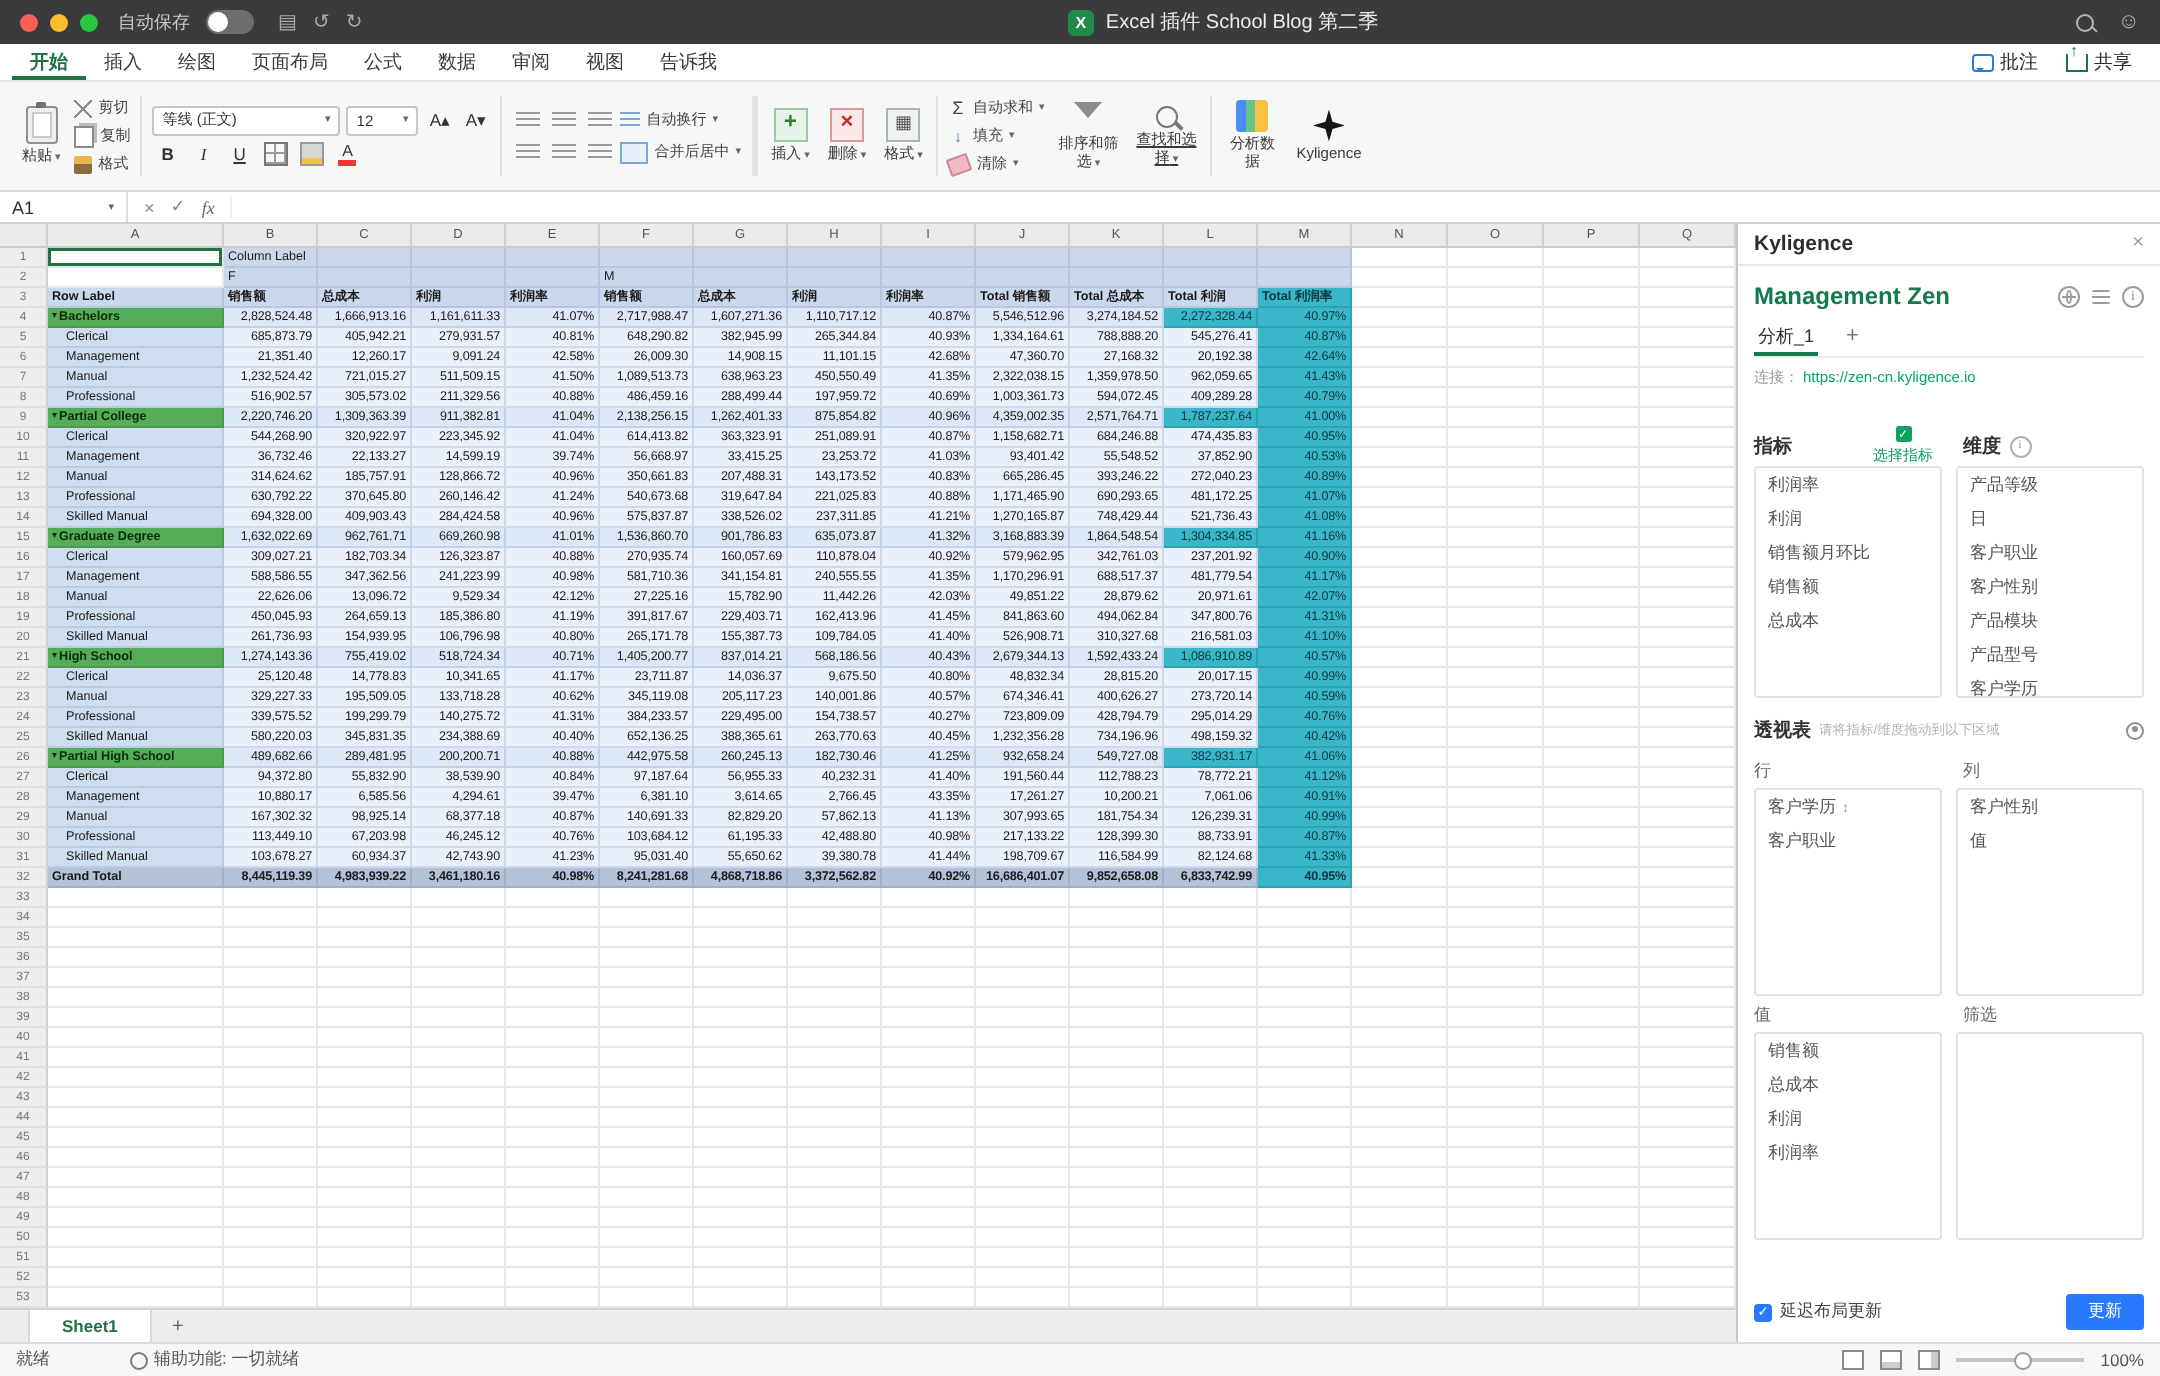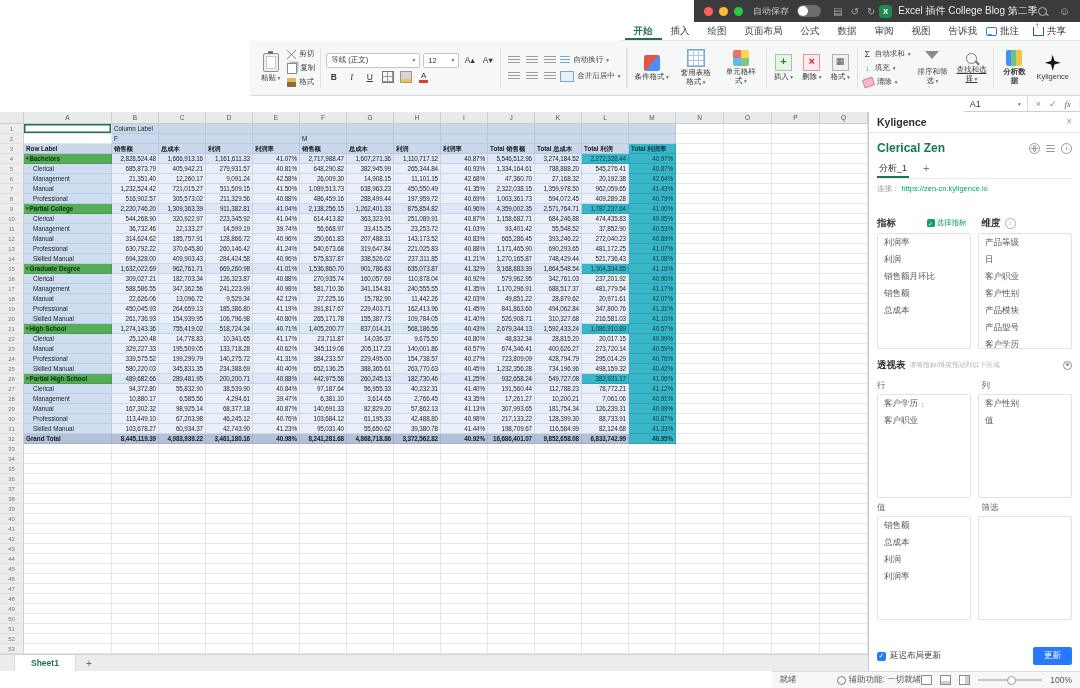--- a/index.html
+++ b/index.html
@@ -1,17 +1,17 @@
 <!DOCTYPE html>
 <html><head>
 <meta charset="utf-8">
 <style>
   html,body{margin:0;padding:0;}
   body{width:1080px;height:688px;overflow:hidden;font-family:"Liberation Sans","DejaVu Sans",sans-serif;background:#fff;}
-  .app{width:1080px;height:688px;display:flex;flex-direction:column;position:relative;align-items:flex-end;}
+  .app{width:1080px;height:688px;display:flex;flex-direction:column;position:relative;}
 
   
   .titlebar{height:22px;background:#3b3b3d;display:flex;align-items:center;padding:0 10px;color:#d6d6d6;flex:none;}
   .lights{display:flex;align-items:center;gap:6px;margin-right:10px;}
   .light{width:9px;height:9px;border-radius:50%;}
   .l-red{background:#ff5f57}.l-yellow{background:#febc2e}.l-green{background:#28c840}
   .autosave{font-size:9px;color:#c9c9c9;}
   .toggle{width:24px;height:12px;border-radius:6px;background:#6d6d70;margin:0 8px;position:relative;}
   .toggle::after{content:"";position:absolute;left:1px;top:1px;width:10px;height:10px;border-radius:50%;background:#fdfdfd;}
   .tb-ic{font-size:10px;color:#a9a9aa;margin:0 4px;}
@@ -132,21 +132,21 @@
   .info-i{font-size:7px;color:#8a8a8a;font-family:"Liberation Serif",serif;}
   .p-tabs{height:20px;border-bottom:1px solid #ebebeb;display:flex;align-items:center;gap:14px;flex:none;}
   .p-tab{font-size:9px;color:#2f2f2f;height:100%;display:flex;align-items:center;box-shadow:inset 0 -2px 0 #13794e;padding:0 2px;}
   .p-plus{font-size:11px;color:#777;}
   .p-conn{height:15px;display:flex;align-items:center;font-size:7.5px;color:#9a9a9a;gap:2px;flex:none;margin-top:2px;}
   .p-conn a{color:#00a572;text-decoration:none;}
   .seclabel{font-size:9.5px;font-weight:bold;color:#333;}
   .p-secrow{display:flex;height:16px;align-items:center;flex:none;margin-top:19px;}
   .p-secrow .half{width:50%;display:flex;align-items:center;gap:4px;box-sizing:border-box;}
   .half.right{padding-left:7px;}
-  .selm{margin-left:auto;margin-right:8px;display:flex;align-items:center;gap:2px;font-size:7.5px;color:#13a05e;}
+  .selm{margin-left:auto;margin-right:8px;display:flex;align-items:center;gap:2px;font-size:7.5px;color:#13a05e;flex-direction:column;}
   .cbx{width:8px;height:8px;background:#13a05e;border-radius:1.5px;color:#fff;font-size:6px;display:flex;align-items:center;justify-content:center;}
   .infoc{width:9px;height:9px;border:1px solid #b0b0b0;border-radius:50%;font-size:6px;color:#999;display:flex;align-items:center;justify-content:center;font-family:"Liberation Serif",serif;}
   .p-listrow{display:flex;gap:7px;flex:none;margin-top:2px;}
   .lbox{width:50%;border:1px solid #e2e2e2;border-radius:2px;background:#fff;box-sizing:border-box;overflow:hidden;}
   .h-lists{height:116px;}
   .h-zones{height:104px;}
   .pitem{font-size:8.5px;color:#555;padding:3px 6px 2px;display:flex;align-items:center;gap:3px;white-space:nowrap;overflow:hidden;}
   .sorticon{color:#9a9a9a;font-size:7px;}
   .p-pivot{display:flex;align-items:center;gap:4px;height:22px;flex:none;margin-top:5px;}
   .hint{font-size:6.8px;color:#b3b3b3;white-space:nowrap;overflow:hidden;}
@@ -183,21 +183,21 @@
       <span class="light l-yellow"></span>
       <span class="light l-green"></span>
     </div>
     <span class="autosave">自动保存</span>
     <span class="toggle"></span>
     <span class="tb-ic">▤</span>
     <span class="tb-ic">↺</span>
     <span class="tb-ic">↻</span>
     <div class="tb-center">
       <span class="xlicon">X</span>
-      <span class="tb-title">Excel 插件 College Blog 第二季</span>
+      <span class="tb-title">Excel 插件 School Blog 第二季</span>
     </div>
     <div class="tb-right">
       <span class="mag"></span>
       <span class="smiley">☺</span>
     </div>
   </div>
 
   <div class="tabsrow">
     <div id="rtabs" style="display:flex;">
         <div class="rtab active">开始</div>
@@ -302,34 +302,20 @@
             </span>
           <span class="sbtn dd">
               <span class="mi ic-merge"></span>
               <span>合并后居中</span>
             </span>
         </div>
       </div>
     </div>
     <div class="rsep"></div>
     <div class="rsep"></div>
-    <div class="rgroup">
-      <div class="bigbtn">
-        <span class="ic-cond"></span>
-        <span class="lbl dd">条件格式</span>
-      </div>
-      <div class="bigbtn">
-        <span class="ic-tablefmt"></span>
-        <span class="lbl dd">套用表格格式</span>
-      </div>
-      <div class="bigbtn">
-        <span class="ic-cellstyle"></span>
-        <span class="lbl dd">单元格样式</span>
-      </div>
-    </div>
     <div class="rsep"></div>
     <div class="rgroup">
       <div class="bigbtn">
         <span class="ic-insert">+</span>
         <span class="lbl dd">插入</span>
       </div>
       <div class="bigbtn">
         <span class="ic-delete">×</span>
         <span class="lbl dd">删除</span>
       </div>
@@ -360,21 +346,21 @@
       </div>
       <div class="bigbtn">
         <span class="ic-find"></span>
         <span class="lbl dd" style="max-width:30px;text-decoration:underline;">查找和选择</span>
       </div>
     </div>
     <div class="rsep"></div>
     <div class="rgroup">
       <div class="bigbtn">
         <span class="ic-analyze"></span>
-        <span class="lbl" style="max-width:26px;font-weight:bold;">分析数据</span>
+        <span class="lbl" style="max-width:26px;">分析数据</span>
       </div>
       <div class="bigbtn">
         <span class="ky-logo"></span>
         <span class="lbl">Kyligence</span>
       </div>
     </div>
   </div>
 
   <div class="fbar">
     <div class="namebox">
@@ -2270,21 +2256,21 @@
       </div>
     </div>
 
     <div class="panel">
       <div class="p-head">
         <span class="ttl">Kyligence</span>
         <span class="p-close">×</span>
       </div>
       <div class="p-body">
         <div class="p-zen">
-          <span class="zen-title">Clerical Zen</span>
+          <span class="zen-title">Management Zen</span>
           <span class="p-zen-icons">
             <span class="cir globe"></span>
             <span class="tune"></span>
             <span class="cir">
                 <span class="info-i">i</span>
               </span>
           </span>
         </div>
         <div class="p-tabs">
           <span class="p-tab">分析_1</span>

